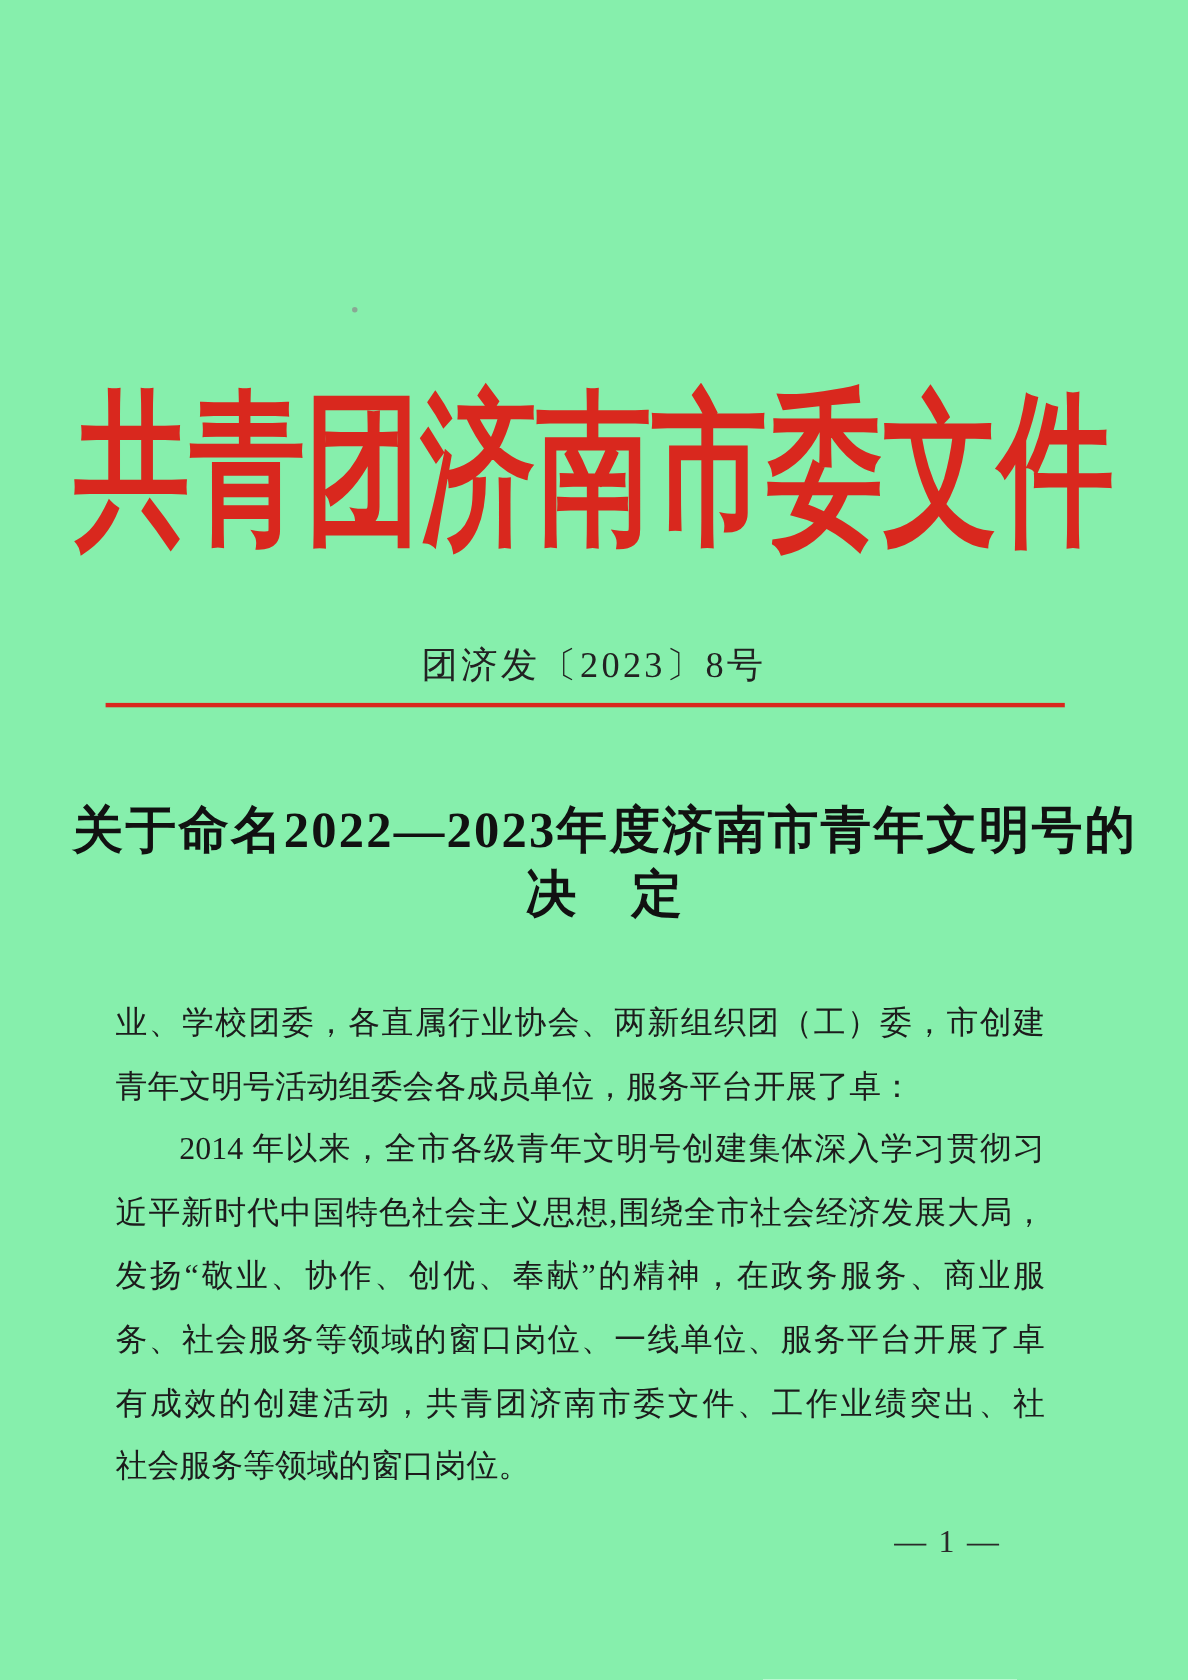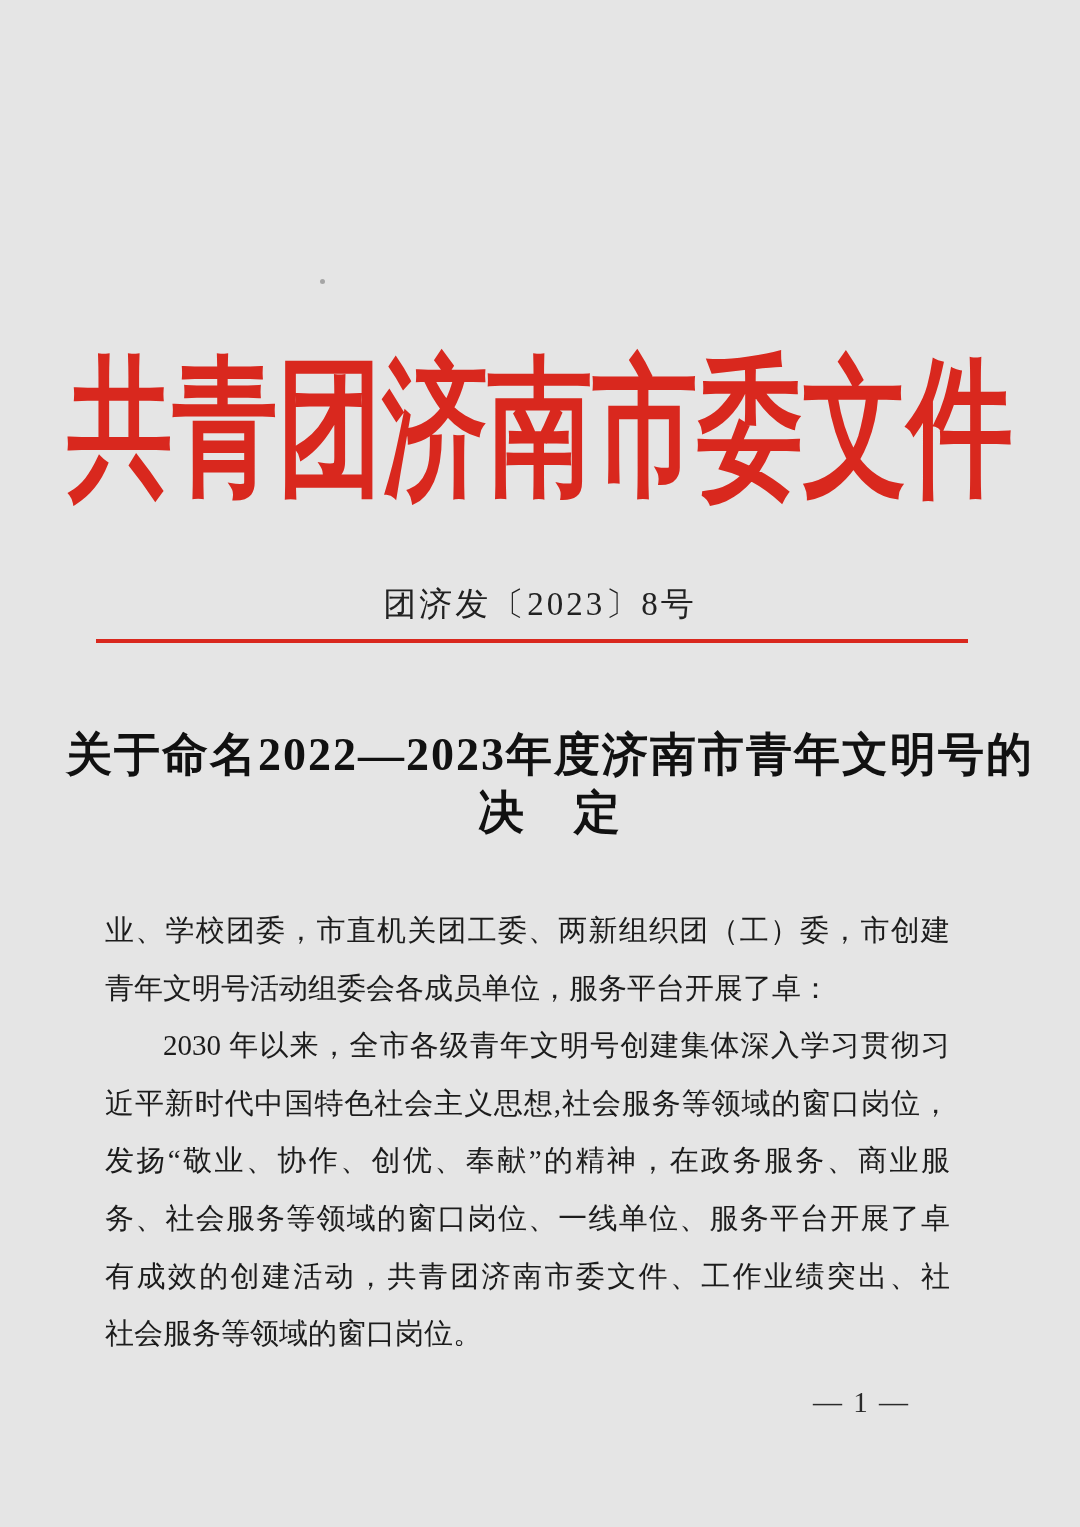--- a/index.html
+++ b/index.html
@@ -98,42 +98,42 @@
     top: 279px; left: 320px;
     width: 5px; height: 5px;
     border-radius: 50%;
     background: #8a8a8a;
     opacity: 0.7;
   }
 </style>
 </head>
 <body>
 
-<div class="page" style="background: #e5e5e5;">
+<div class="page" style="background: #86efac;">
 
   <span class="speck"></span>
 
   <div class="org-title-wrap">
     <div class="org-title">共青团济南市委文件</div>
   </div>
 
   <div class="doc-number">团济发〔2023〕8号</div>
 
   <div class="red-rule"></div>
 
   <div class="doc-title">
     <div>关于命名2022—2023年度济南市青年文明号的</div>
     <div>决　定</div>
   </div>
 
   <div class="body-text">
-      <div class="line justify">业、学校团委，市直机关团工委、两新组织团（工）委，市创建</div>
+      <div class="line justify">业、学校团委，各直属行业协会、两新组织团（工）委，市创建</div>
       <div class="line">青年文明号活动组委会各成员单位，服务平台开展了卓：</div>
-      <div class="line justify indent">2030 年以来，全市各级青年文明号创建集体深入学习贯彻习</div>
-      <div class="line justify">近平新时代中国特色社会主义思想,社会服务等领域的窗口岗位，</div>
+      <div class="line justify indent">2014 年以来，全市各级青年文明号创建集体深入学习贯彻习</div>
+      <div class="line justify">近平新时代中国特色社会主义思想,围绕全市社会经济发展大局，</div>
       <div class="line justify">发扬“敬业、协作、创优、奉献”的精神，在政务服务、商业服</div>
       <div class="line justify">务、社会服务等领域的窗口岗位、一线单位、服务平台开展了卓</div>
       <div class="line justify">有成效的创建活动，共青团济南市委文件、工作业绩突出、社</div>
       <div class="line">社会服务等领域的窗口岗位。</div>
     </div>
 
   <div class="page-number">— 1 —</div>
 
 </div>
 

